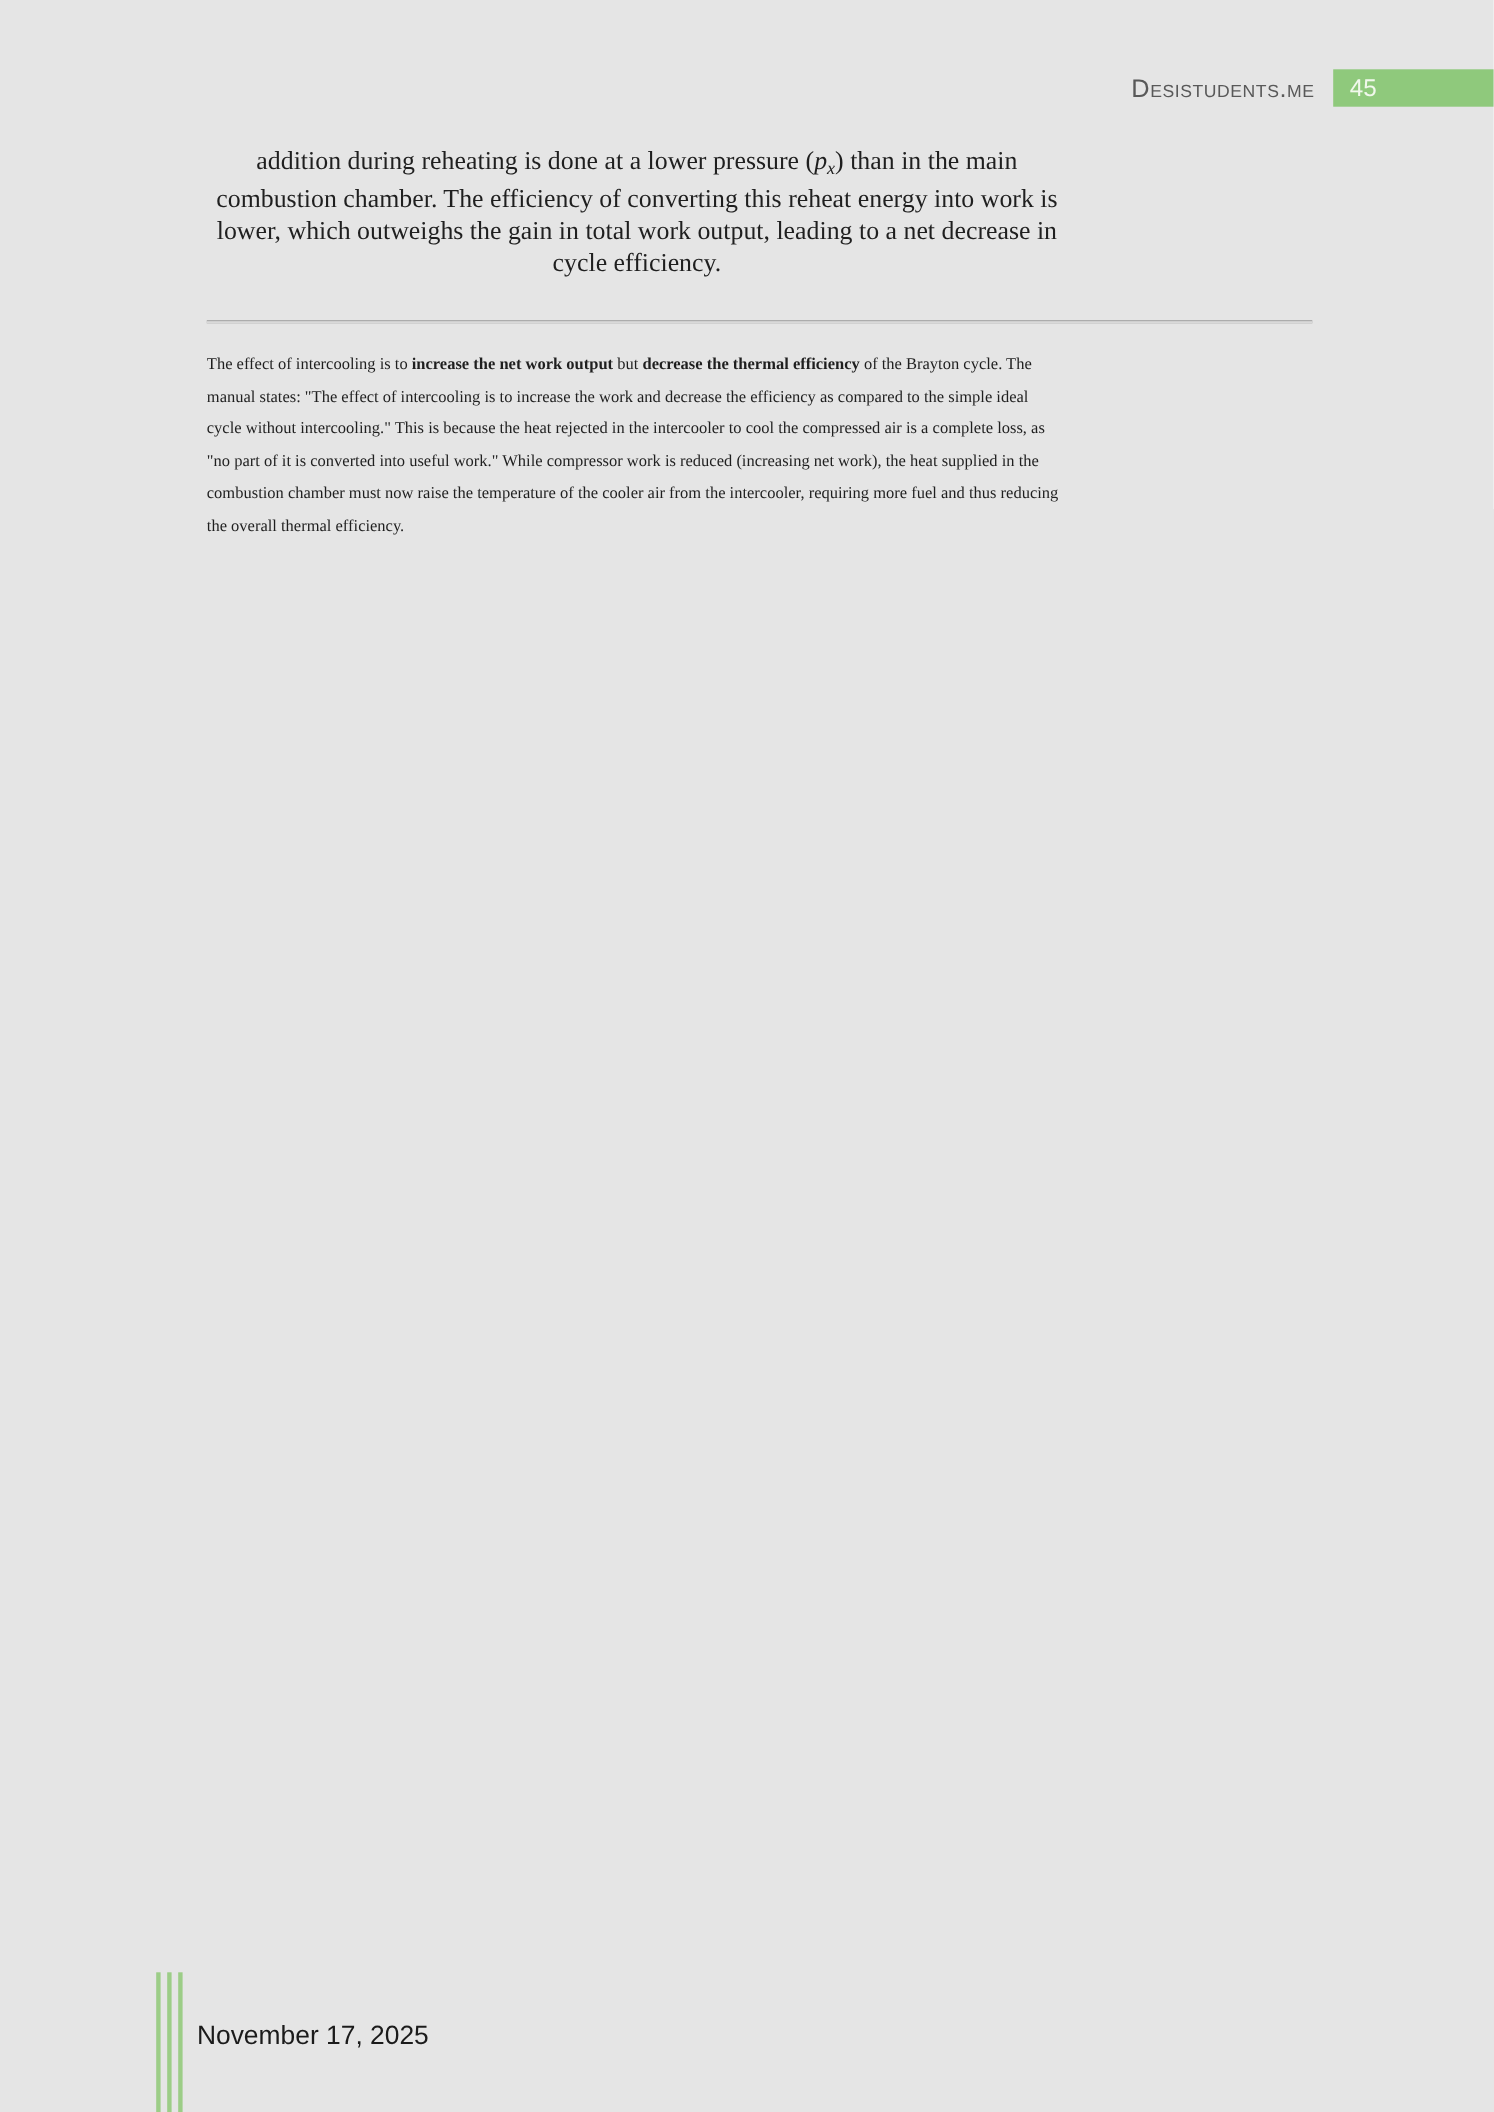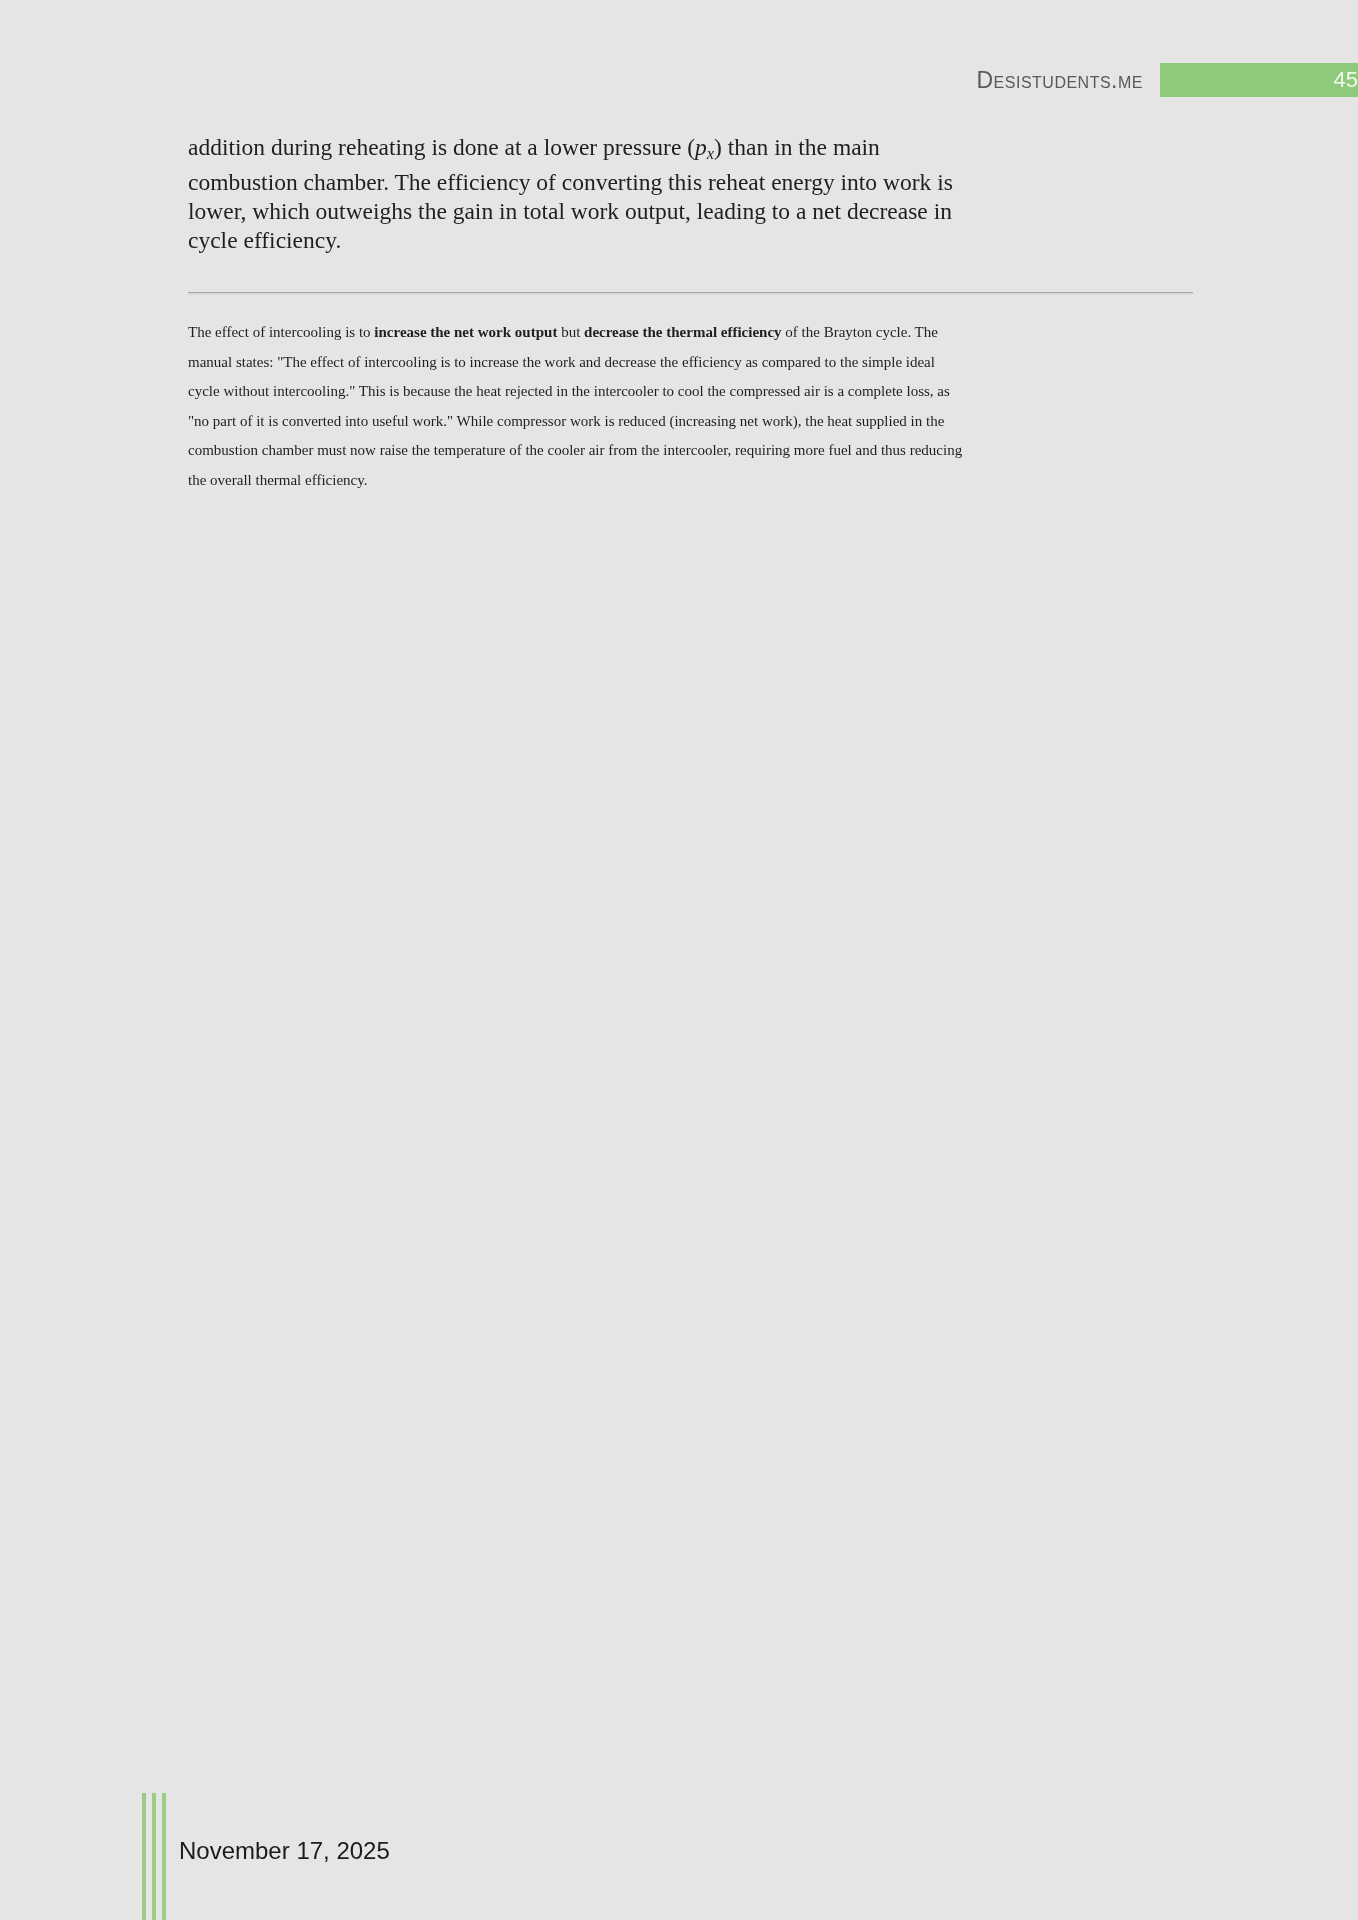--- a/index.html
+++ b/index.html
@@ -28,42 +28,41 @@
   .site-label {
     font-family: "Liberation Sans", sans-serif;
     font-variant: small-caps;
     font-size: 23px;
     letter-spacing: 0.5px;
     color: #595959;
     margin-right: 17px;
     line-height: 36px;
   }
   .page-badge {
-    width: 198px;
+    width: 146px;
     height: 34px;
     line-height: 34px;
     padding-left: 15px;
     font-family: "Liberation Sans", sans-serif;
     font-size: 22px;
     color: #f1f8ec;
-    text-align: right;
   }
 
   
   .content {
     position: absolute;
     left: 188px;
     top: 133px;
     width: 1005px;
   }
   .body-text {
     width: 782px;
     font-size: 23.5px;
     line-height: 29px;
-    text-align: left;
+    text-align: center;
   }
   .math-var { font-style: italic; }
   .math-sub { font-style: italic; font-size: 0.7em; vertical-align: -0.25em; }
 
   .question-heading {
     margin-top: 118px;
     width: 900px;
     font-size: 25px;
     font-weight: bold;
     line-height: 31px;

